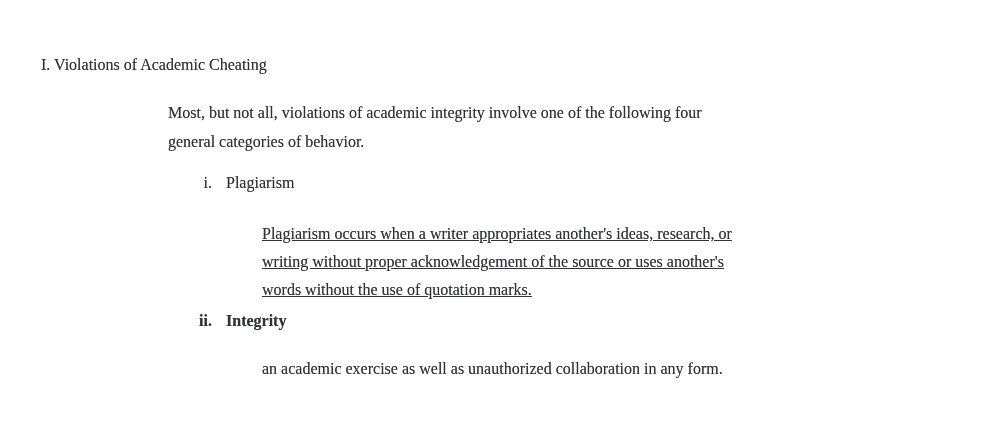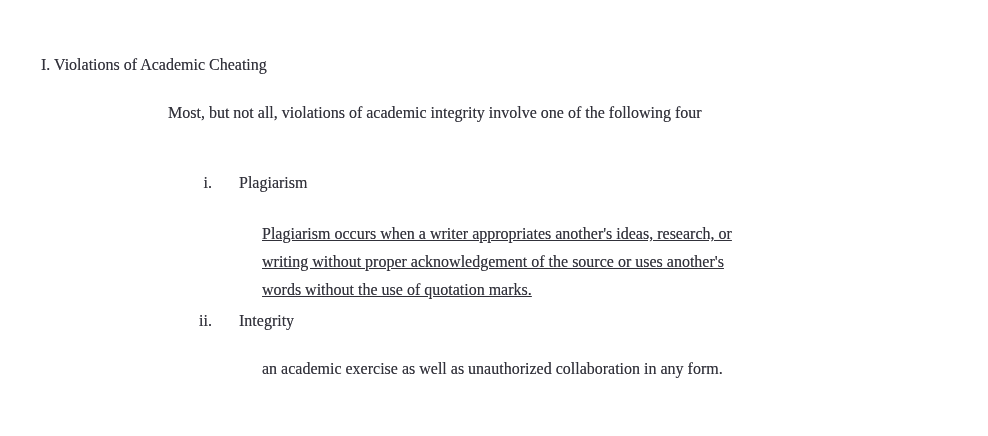--- a/index.html
+++ b/index.html
@@ -33,39 +33,40 @@
     display: flex;
     align-items: baseline;
     line-height: 20px;
   }
   .item-title .numeral {
     display: inline-block;
     width: 22px;
     text-align: right;
   }
   .item-title .label {
-    margin-left: 27px;
+    margin-left: 14px;
     text-align: right;
   }
   .item-1-title { left: 190px; top: 173px; }
-  .item-2-title { left: 190px; top: 311px; }
+  .item-2-title { left: 190px; top: 311px; font-weight: bold; }
   .body-para { line-height: 28px; }
   .body-1 { left: 262px; top: 220px; text-decoration: underline; }
   .body-2 { left: 262px; top: 355px; }
   .line { white-space: nowrap; }
 </style>
 </head>
 <body>
 
 <div class="page">
 
   <div class="abs heading">I. Violations of Academic Cheating</div>
 
   <div class="abs intro">
     <div class="line">Most, but not all, violations of academic integrity involve one of the following four</div>
+    <div class="line">general categories of behavior.</div>
   </div>
 
   <div class="abs item-title item-1-title">
     <span class="numeral">i.</span>
     <span class="label">Plagiarism</span>
   </div>
 
   <div class="abs body-para body-1">
     <div class="line">Plagiarism occurs when a writer appropriates another's ideas, research, or</div>
     <div class="line">writing without proper acknowledgement of the source or uses another's</div>

